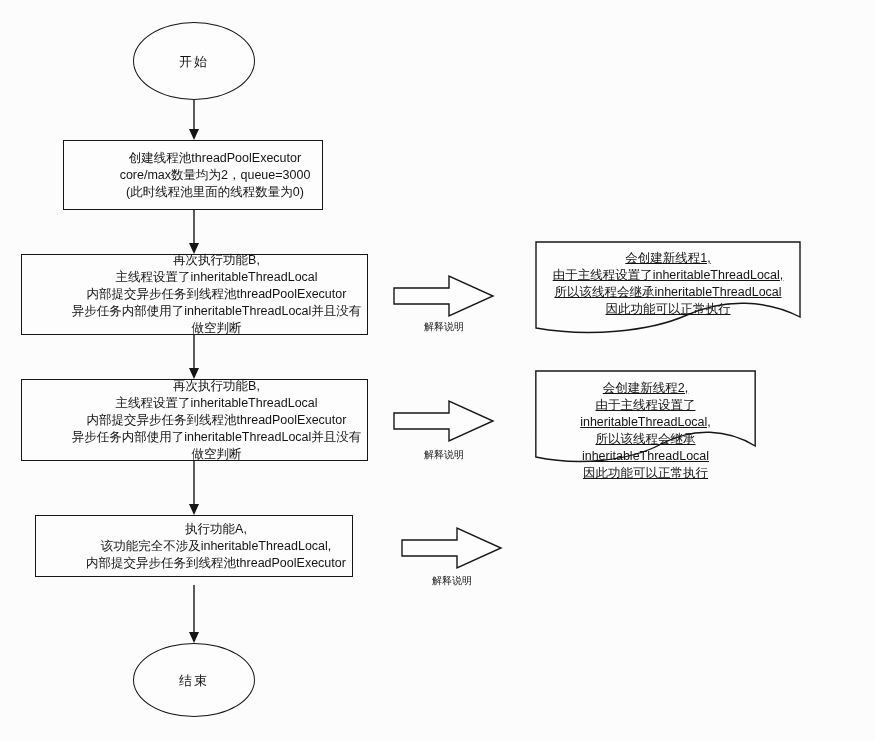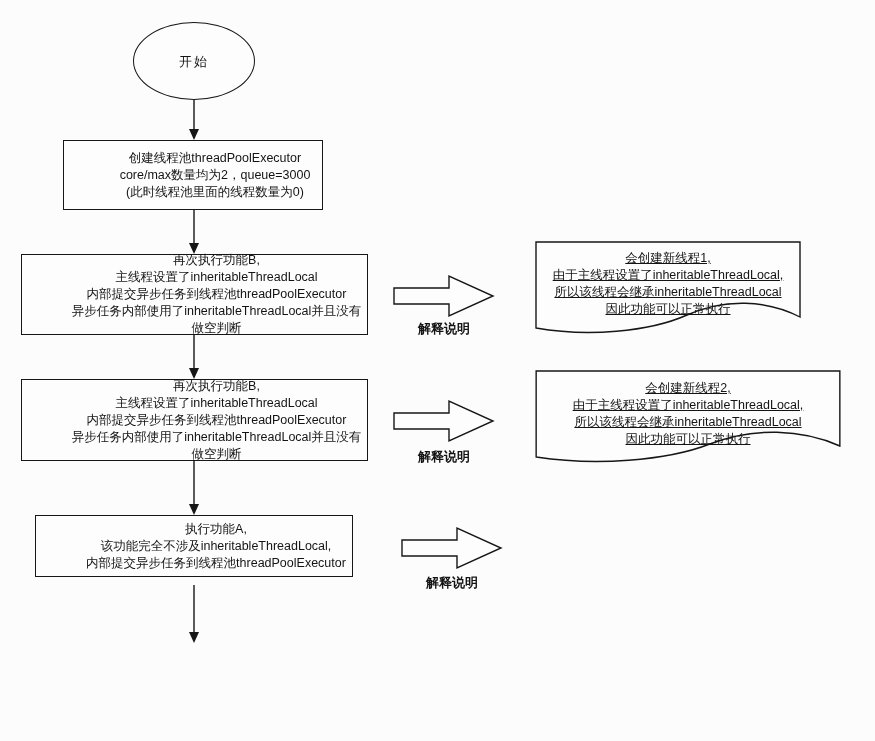--- a/index.html
+++ b/index.html
@@ -17,21 +17,21 @@
   }
   .rect   { border:1.4px solid #161616;padding-left:44px; }
   .ellipse{ border:1.4px solid #161616; border-radius:50%; font-size:13px; letter-spacing:2px; }
   .doc    { position:absolute; background:transparent; }
   .doc .doc-shape { position:absolute; left:0; top:0; width:100%; height:100%; }
   .doc .doc-text {
     position:absolute; left:0; right:0; text-align:center;
     font-size:12.5px; line-height:17px; white-space:pre-line;text-decoration:underline;
   }
   .arrow-label {
-    position:absolute; width:100px; text-align:center; font-size:13px;font-weight:bold;
+    position:absolute; width:100px; text-align:center; font-size:10px;
   }
 </style>
 </head>
 <body>
 
 <div class="canvas">
 
   <svg class="overlay" viewBox="0 0 875 741" fill="none" stroke="#161616" stroke-width="1.4">
 
     <g>
@@ -57,20 +57,23 @@
 
     <polygon fill="#fdfdfd" points="394,288 449,288 449,276 493,296 449,316 449,304 394,304"></polygon>
     <polygon fill="#fdfdfd" points="394,413 449,413 449,401 493,421 449,441 449,429 394,429"></polygon>
     <polygon fill="#fdfdfd" points="402,540 457,540 457,528 501,548 457,568 457,556 402,556"></polygon>
   </svg>
 
   <div class="node ellipse" style="left:133px; top:22px; width:122px; height:78px;">
     <span>开始</span>
   </div>
 
+  <div class="node ellipse" style="left:133px; top:643px; width:122px; height:74px;">
+    <span>结束</span>
+  </div>
 
   <div class="node rect" style="left:63px; top:140px; width:260px; height:70px;">
     <span>创建线程池threadPoolExecutor
 core/max数量均为2，queue=3000
 (此时线程池里面的线程数量为0)</span>
   </div>
 
   <div class="node rect" style="left:21px; top:254px; width:347px; height:81px;">
     <span>再次执行功能B,
 主线程设置了inheritableThreadLocal
@@ -98,21 +101,21 @@
   <div class="doc" style="left:535px; top:241px; width:266px; height:95px;">
     <svg class="doc-shape" viewBox="0 0 266 95" preserveAspectRatio="none" fill="#fdfdfd" stroke="#161616" stroke-width="1.4">
       <path vector-effect="non-scaling-stroke" d="M1,1 L265,1 L265,76 C 232,59 190,57 152,74 C 114,91 52,96 1,87 Z"></path>
     </svg>
     <div class="doc-text" style="top:9px;">会创建新线程1,
 由于主线程设置了inheritableThreadLocal,
 所以该线程会继承inheritableThreadLocal
 因此功能可以正常执行</div>
   </div>
 
-  <div class="doc" style="left:535px; top:370px; width:306px; height:95px;">
+  <div class="doc" style="left:535px; top:370px; width:221px; height:95px;">
     <svg class="doc-shape" viewBox="0 0 266 95" preserveAspectRatio="none" fill="#fdfdfd" stroke="#161616" stroke-width="1.4">
       <path vector-effect="non-scaling-stroke" d="M1,1 L265,1 L265,76 C 232,59 190,57 152,74 C 114,91 52,96 1,87 Z"></path>
     </svg>
     <div class="doc-text" style="top:10px;">会创建新线程2,
 由于主线程设置了inheritableThreadLocal,
 所以该线程会继承inheritableThreadLocal
 因此功能可以正常执行</div>
   </div>
 
 

